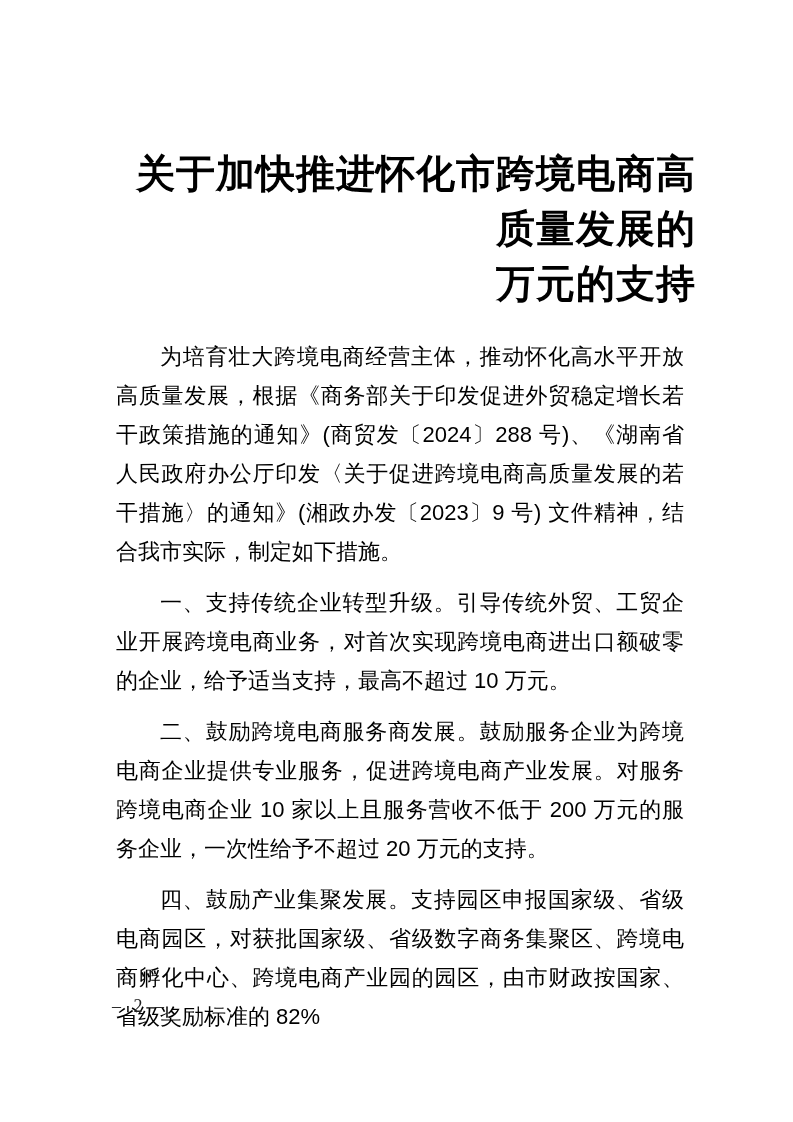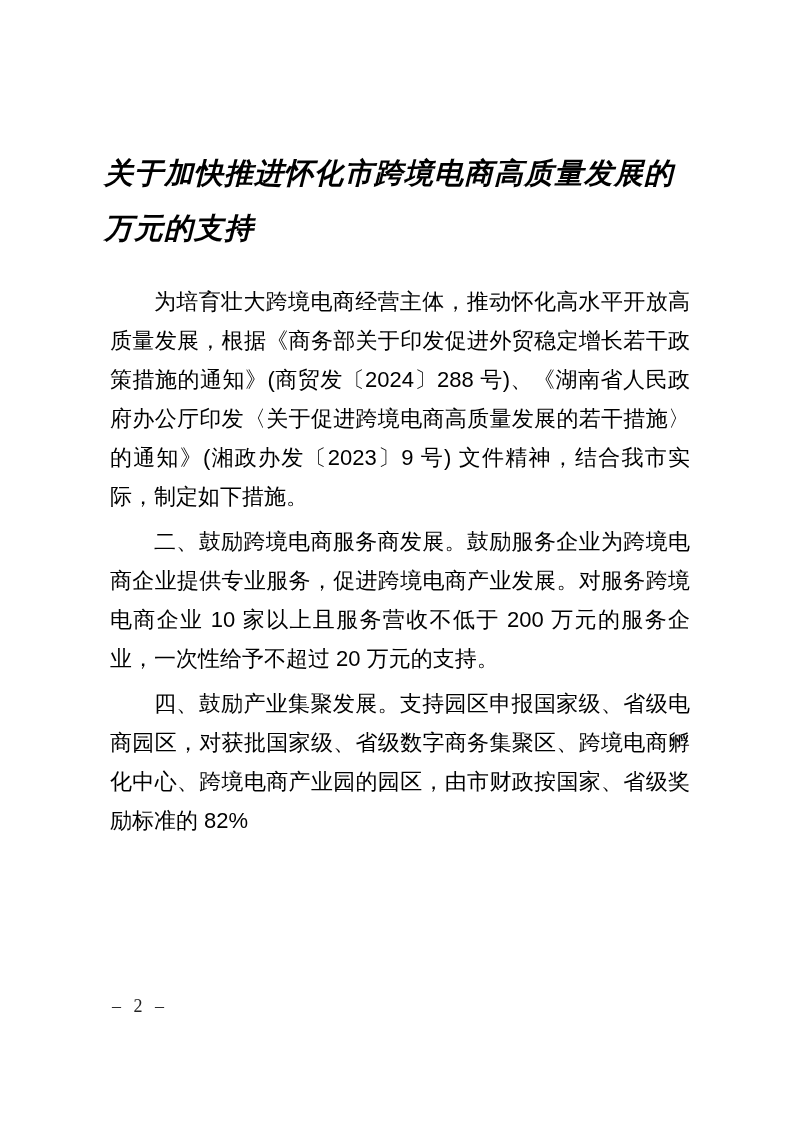--- a/index.html
+++ b/index.html
@@ -17,32 +17,31 @@
     overflow: hidden;
     margin: 0 auto;
   }
   .content {
     position: absolute;
     left: 104px;
     top: 146px;
     width: 592px;
   }
   .doc-title {
-    font-size: 29px;
+    font-size: 39px;
     font-weight: 700;
     line-height: 55px;
-    text-align: left;
+    text-align: right;
     letter-spacing: 1px;
-    font-style: italic;
   }
   .doc-body {
     margin-top: 26px;
   }
   .para {
-    margin: 6px;
+    margin: 12px;
     font-size: 22px;
     line-height: 39px;
     text-align: justify;
     text-indent: 2em;
     font-weight: 400;
     word-break: break-all;
   }
   .page-number {
     position: absolute;
     left: 112px;
@@ -57,18 +56,19 @@
 <body>
 
 <div class="page">
   <div class="content">
     <div class="doc-title">
       <div>关于加快推进怀化市跨境电商高质量发展的</div>
       <div>万元的支持</div>
     </div>
     <div class="doc-body">
       <p class="para">为培育壮大跨境电商经营主体，推动怀化高水平开放高质量发展，根据《商务部关于印发促进外贸稳定增长若干政策措施的通知》(商贸发〔2024〕288 号)、《湖南省人民政府办公厅印发〈关于促进跨境电商高质量发展的若干措施〉的通知》(湘政办发〔2023〕9 号) 文件精神，结合我市实际，制定如下措施。</p>
+      <p class="para">一、支持传统企业转型升级。引导传统外贸、工贸企业开展跨境电商业务，对首次实现跨境电商进出口额破零的企业，给予适当支持，最高不超过 10 万元。</p>
       <p class="para">二、鼓励跨境电商服务商发展。鼓励服务企业为跨境电商企业提供专业服务，促进跨境电商产业发展。对服务跨境电商企业 10 家以上且服务营收不低于 200 万元的服务企业，一次性给予不超过 20 万元的支持。</p>
       <p class="para">四、鼓励产业集聚发展。支持园区申报国家级、省级电商园区，对获批国家级、省级数字商务集聚区、跨境电商孵化中心、跨境电商产业园的园区，由市财政按国家、省级奖励标准的 82%</p>
     </div>
   </div>
   <div class="page-number">– 2 –</div>
 </div>
 
 </body></html>

